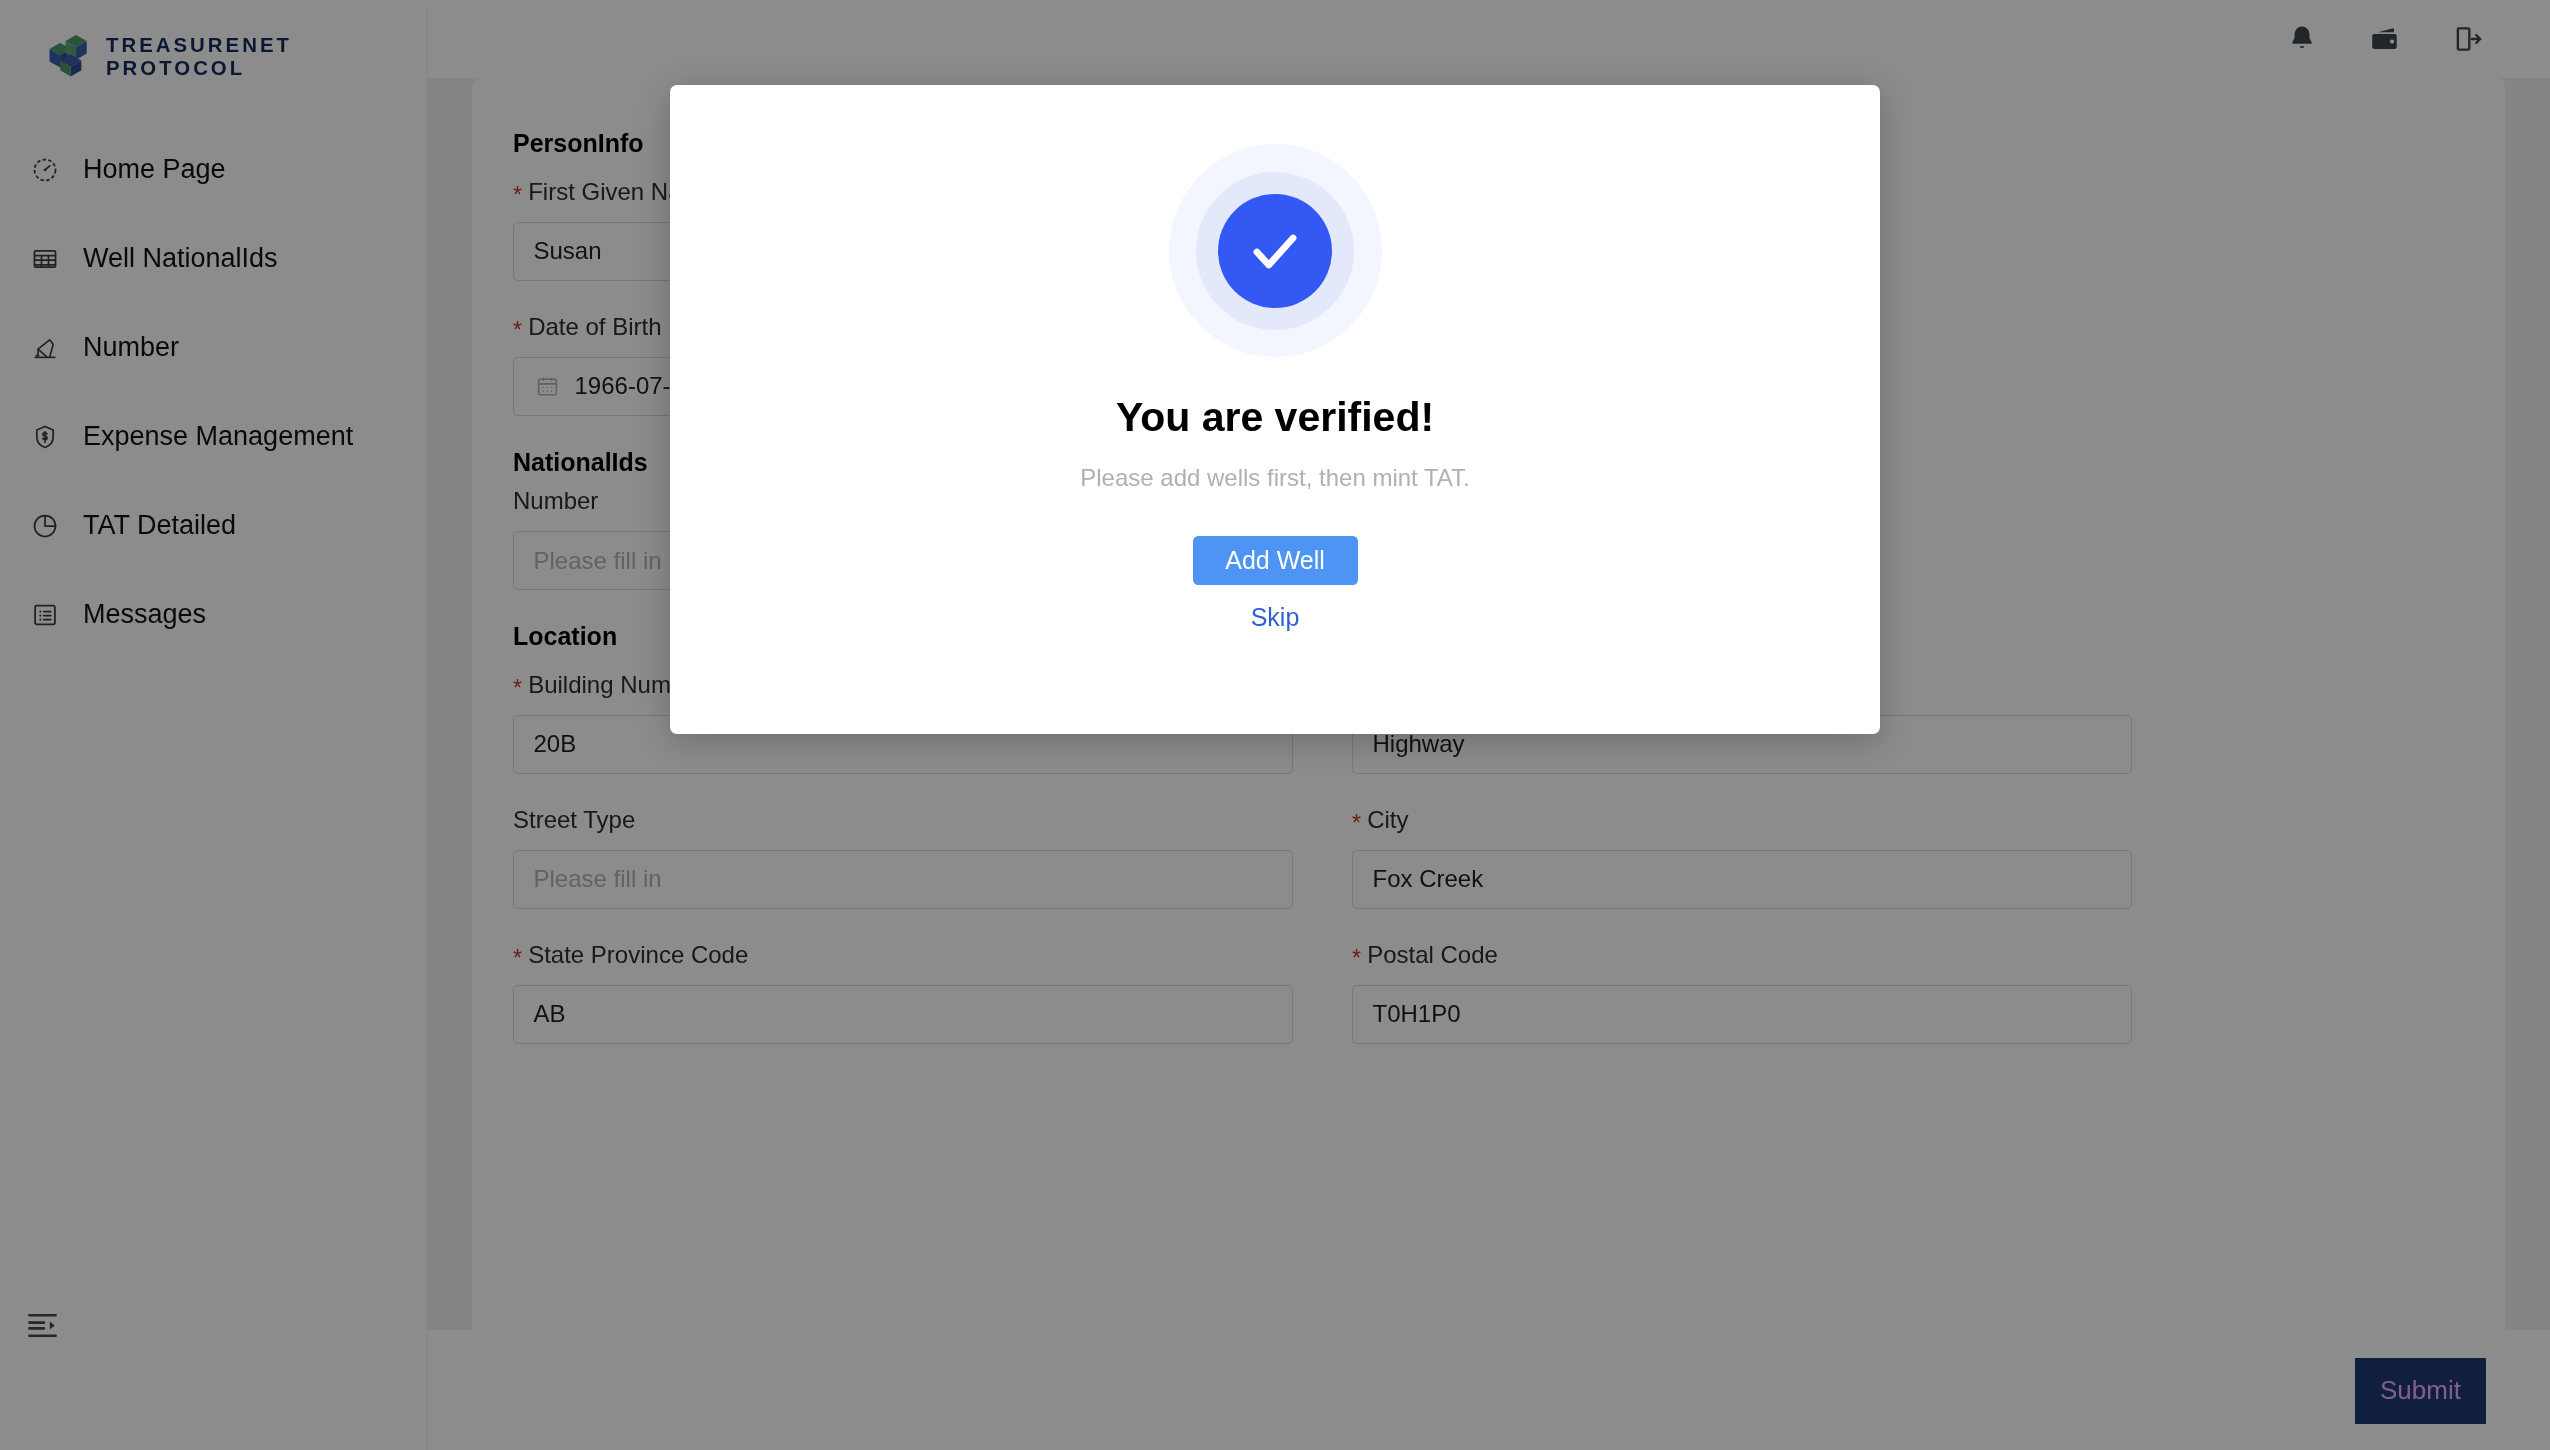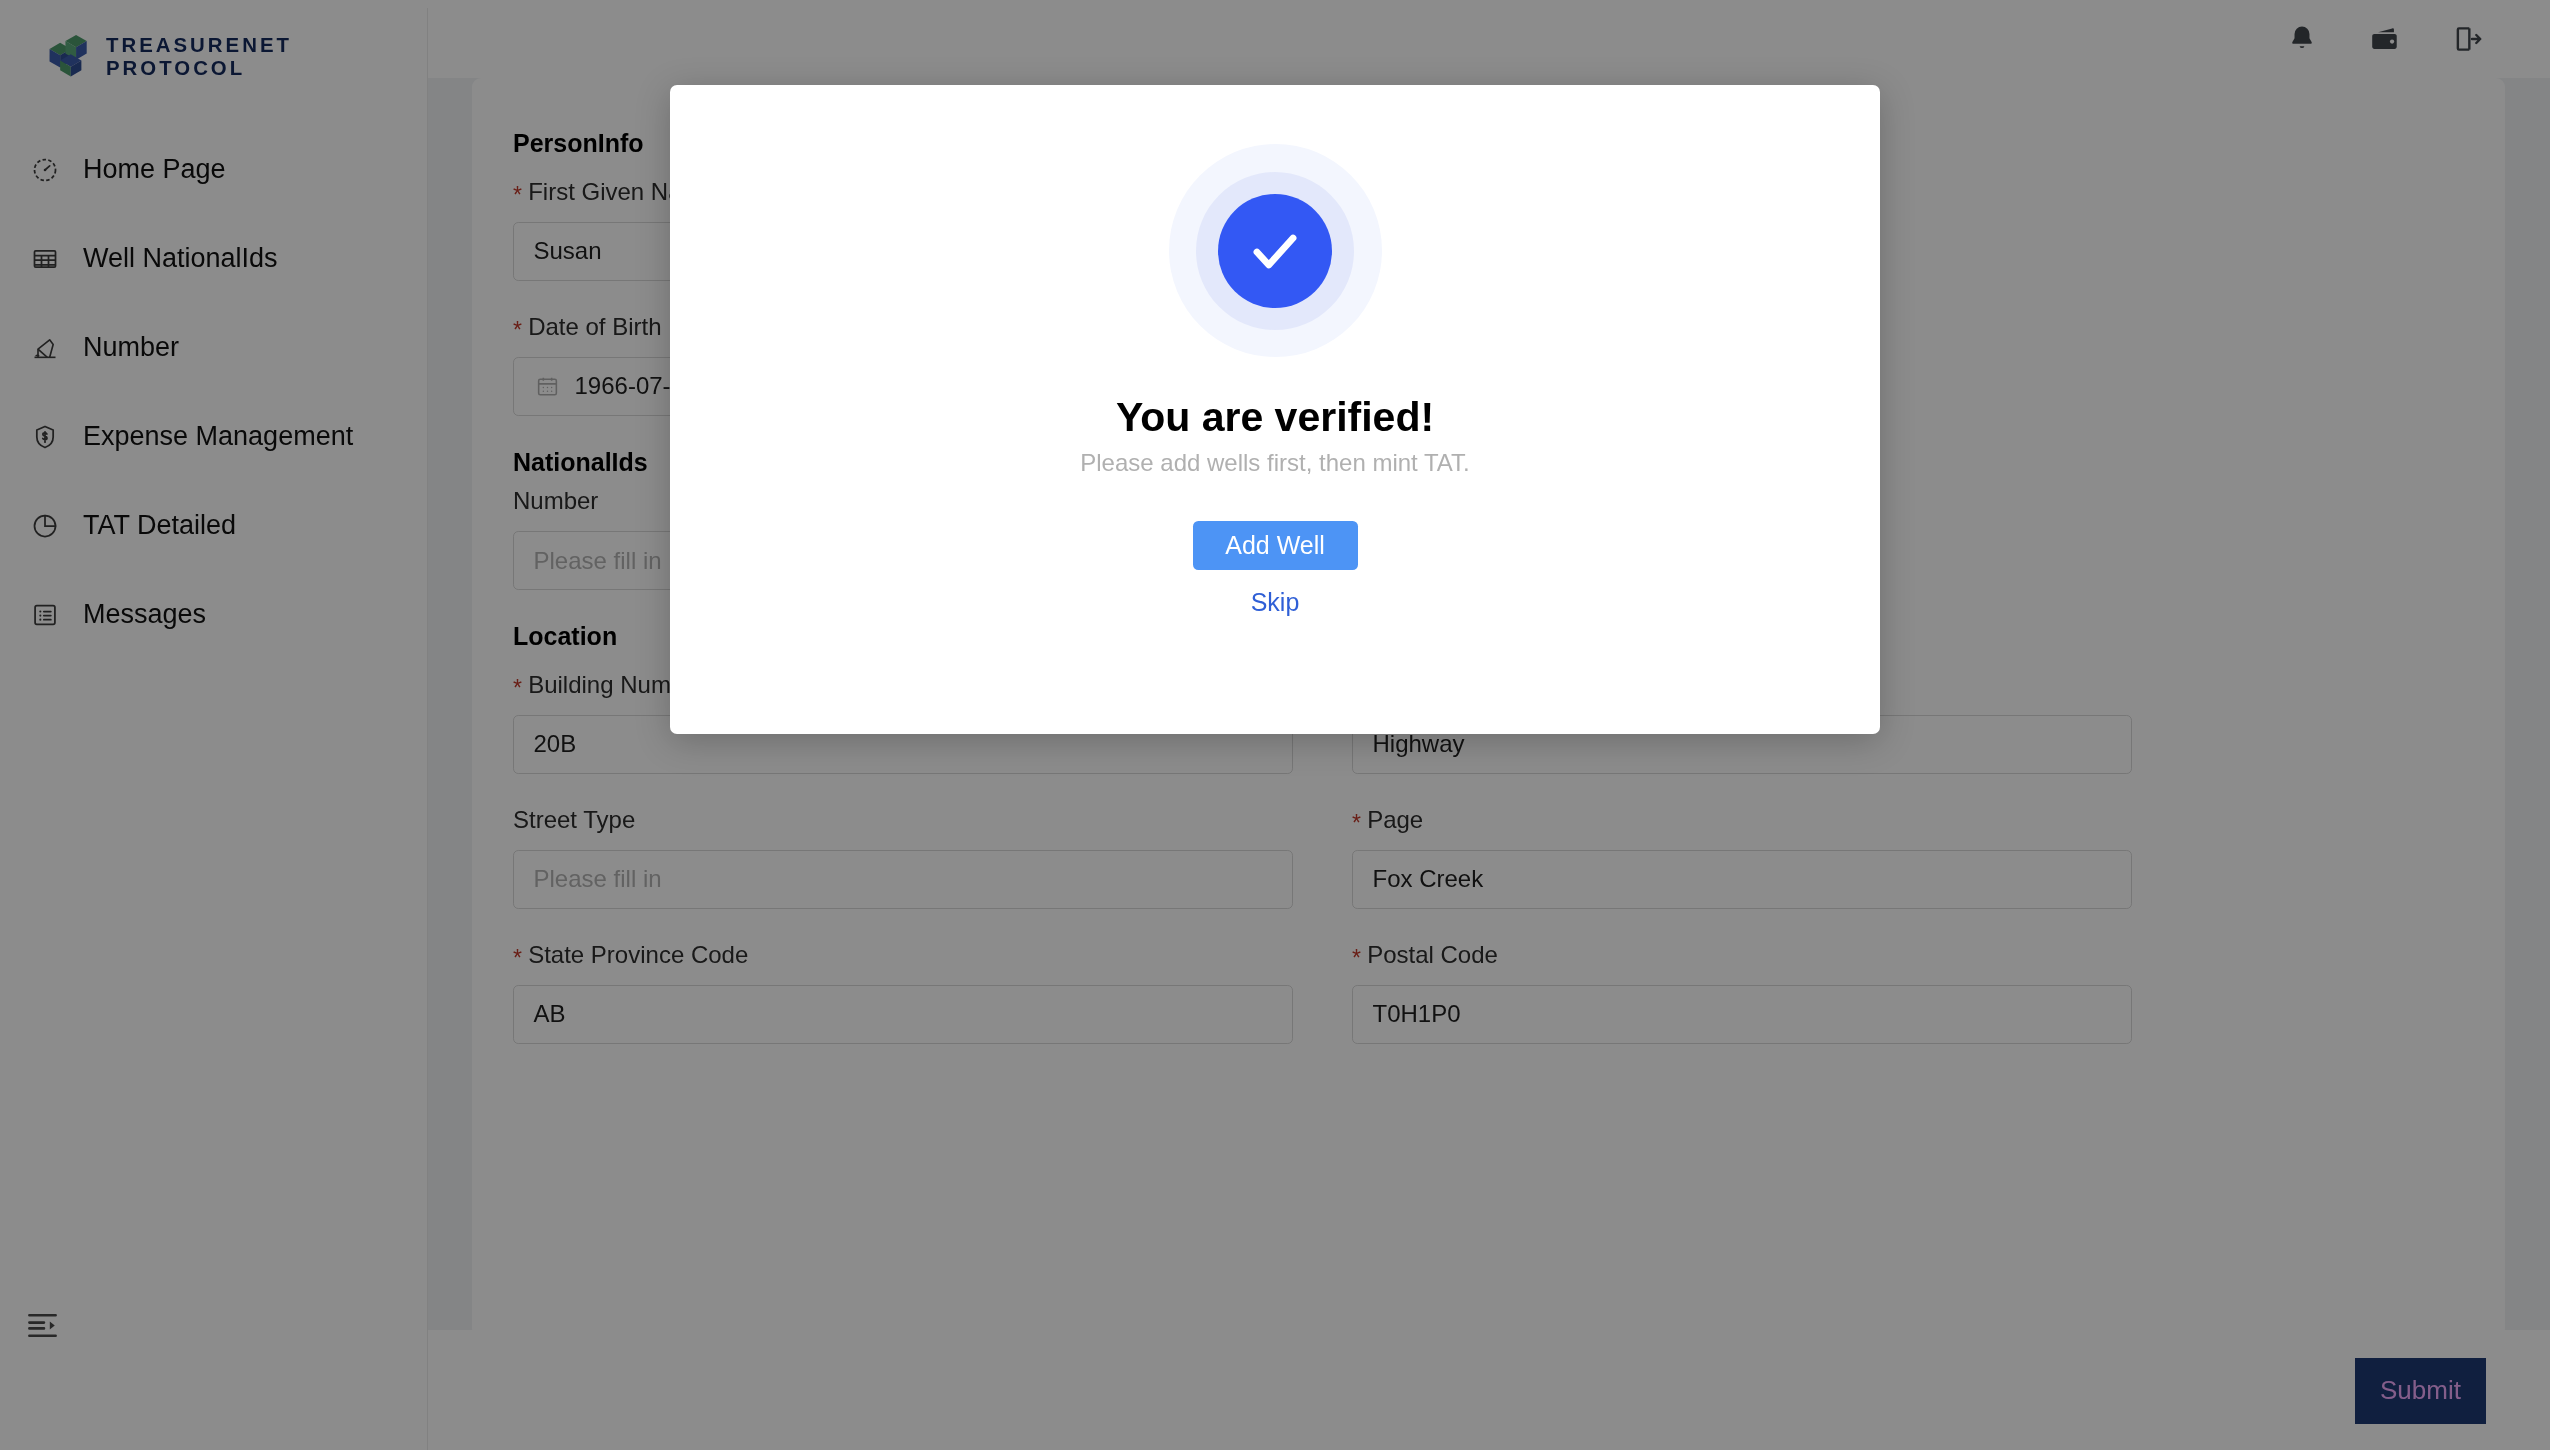--- a/index.html
+++ b/index.html
@@ -231,21 +231,21 @@
   .badge-core svg { width: 62px; height: 62px; display: block; color: #ffffff; }
 
   .modal-title {
     margin-top: 37px;
     font-size: 41px;
     font-weight: 700;
     color: #000000;
     text-align: center;
   }
   .modal-subtitle {
-    margin-top: 8px;
+    margin-top: 23px;
     font-size: 24px;
     color: #b0b0b0;
     text-align: center;
   }
   .modal-primary {
     margin-top: 44px;
     width: 165px; height: 49px;
     background: #4d94f5;
     color: #ffffff;
     border: none;
@@ -477,21 +477,21 @@
                 <span>Street Type</span>
               </div>
               <div class="input">
                 <span class="input-text placeholder">Please fill in</span>
               </div>
             </div>
 
             <div class="field">
               <div class="field-label">
                 <span class="req-star">*</span>
-                <span>Page</span>
+                <span>City</span>
               </div>
               <div class="input">
                 <span class="input-text">Fox Creek</span>
               </div>
             </div>
 
             <div class="field">
               <div class="field-label">
                 <span class="req-star">*</span>
                 <span>State Province Code</span>

